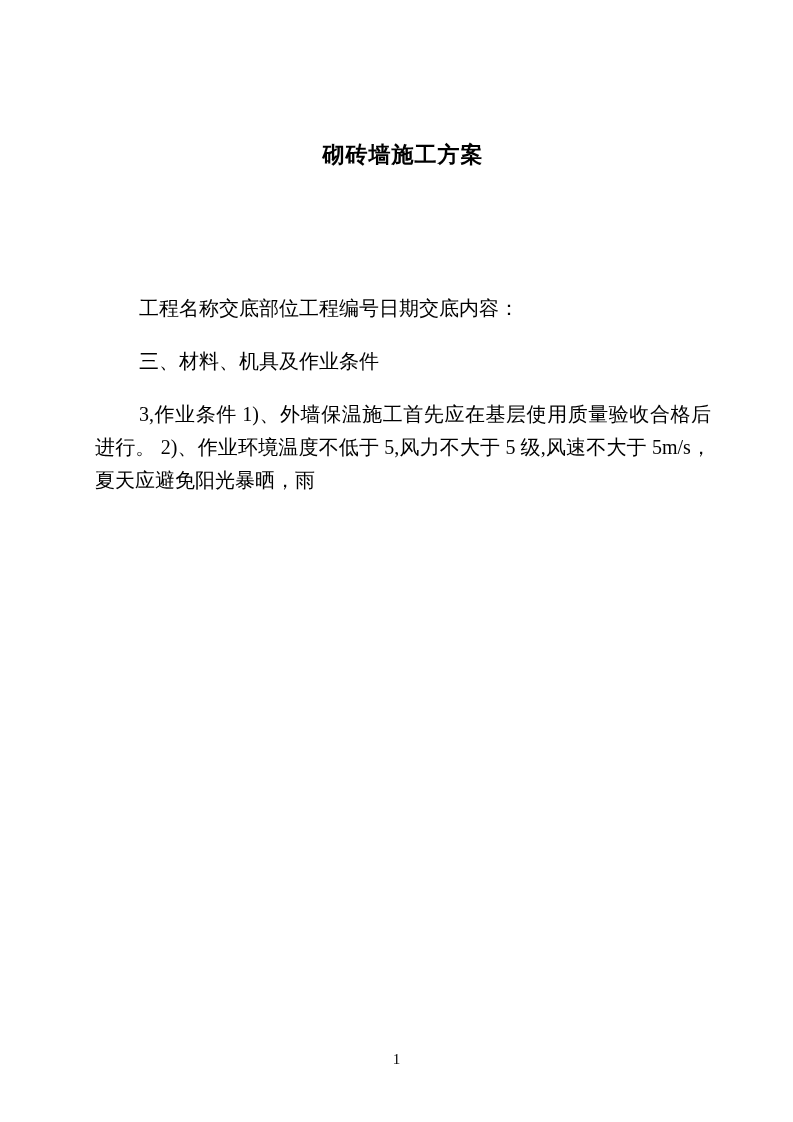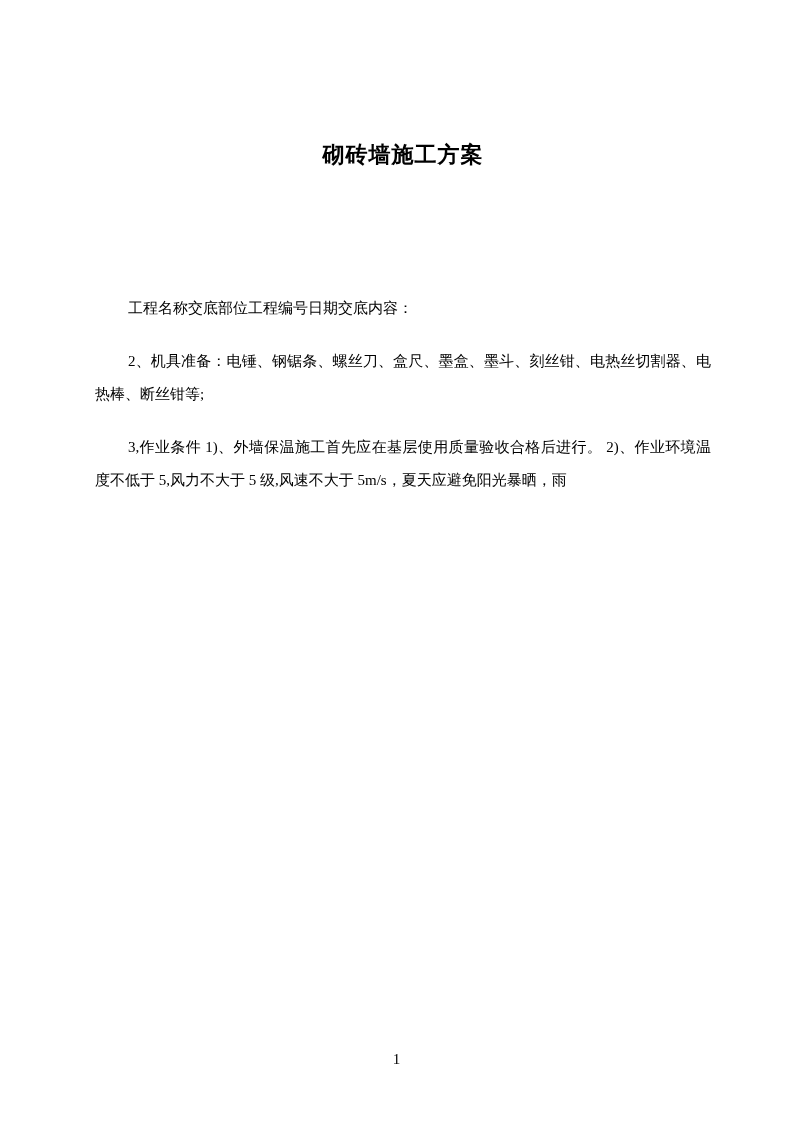--- a/index.html
+++ b/index.html
@@ -26,21 +26,21 @@
     font-size: 22px;
     font-weight: bold;
     line-height: 30px;
     letter-spacing: 1px;
   }
   .doc-body {
     margin-top: 122px;
   }
   .para {
     margin: 8px 0 20px 0;
-    font-size: 15px;
+    font-size: 20px;
     line-height: 33px;
     text-align: justify;
     text-indent: 2.2em;
     word-break: break-all;
   }
   .page-number {
     position: absolute;
     left: 0;
     right: 0;
     bottom: 46px;
@@ -52,18 +52,18 @@
 </style>
 </head>
 <body>
 
 <div class="page">
   <h1 class="doc-title">砌砖墙施工方案</h1>
 
   <div class="doc-body">
 
   <p class="para">工程名称交底部位工程编号日期交底内容：</p>
-      <p class="para">2、机具准备：电锤、钢锯条、螺丝刀、盒尺、墨盒、墨斗、刻丝钳、电热丝切割器、电热棒、断丝钳等;</p>
+      <p class="para">三、材料、机具及作业条件</p>
       <p class="para">3,作业条件  1)、外墙保温施工首先应在基层使用质量验收合格后进行。  2)、作业环境温度不低于 5,风力不大于  5 级,风速不大于  5m/s，夏天应避免阳光暴晒，雨</p>
     </div>
 
   <div class="page-number">1</div>
 </div>
 
 </body></html>

